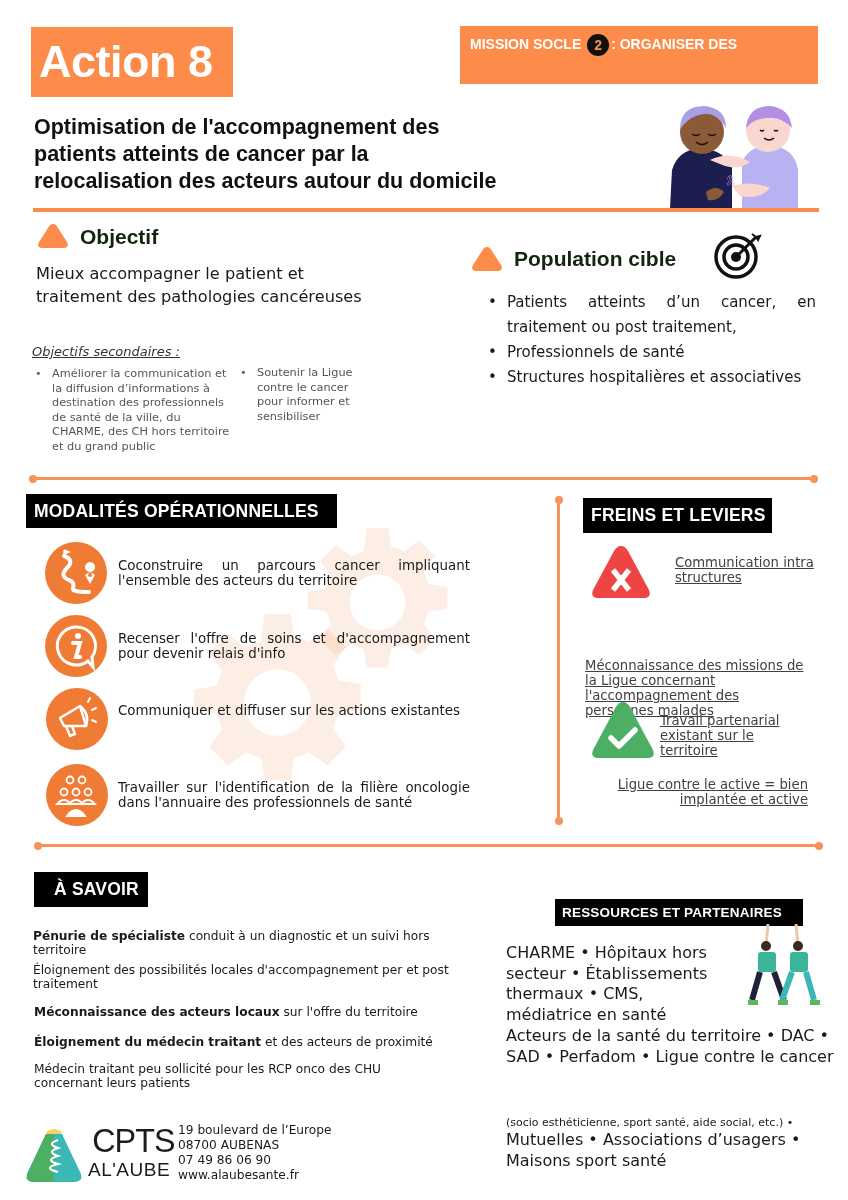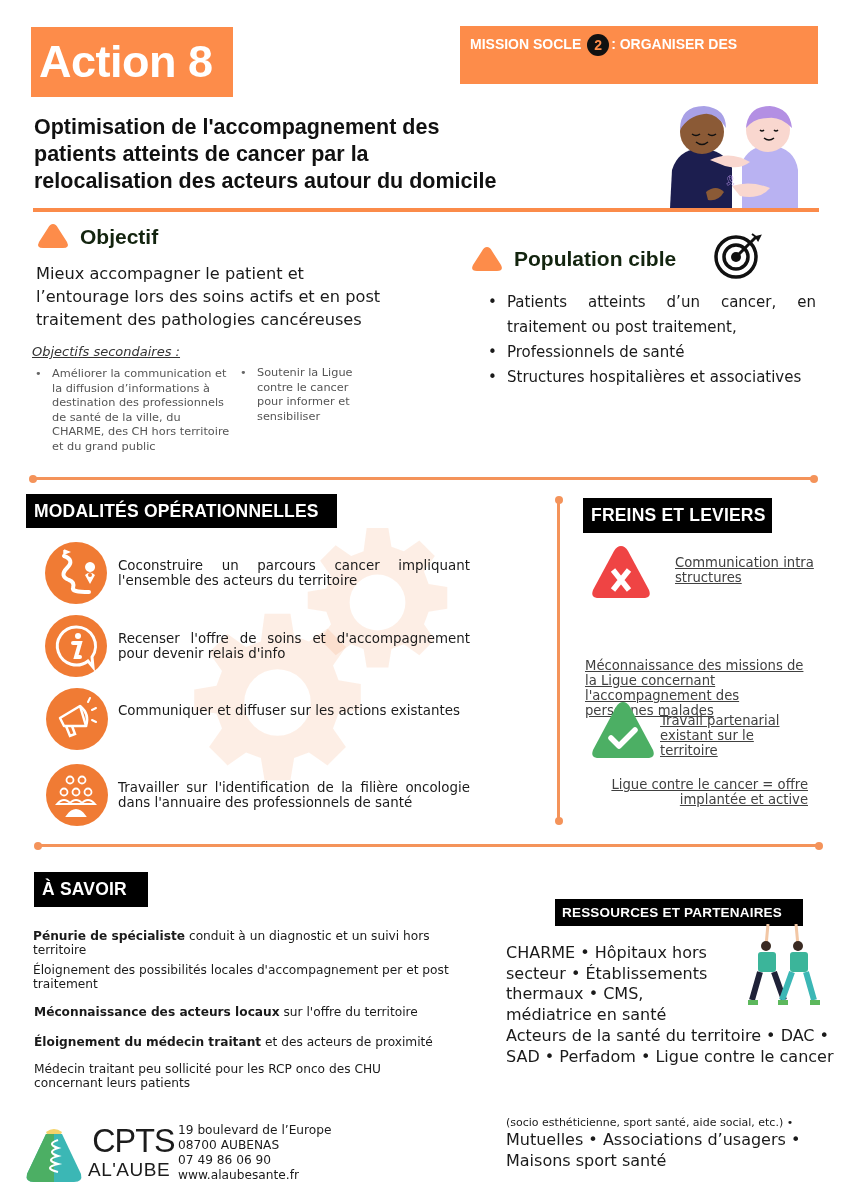--- a/index.html
+++ b/index.html
@@ -87,21 +87,20 @@
 
 <div class="abs rule" style="left:33px; top:208px; width:786px;"></div>
 
 <svg class="abs tri-icon" style="left:36px; top:222px;" viewBox="0 0 34 28">
   <path d="M17 2 Q20 2 22 6 L31 20 Q34 26 27 26 L7 26 Q0 26 3 20 L12 6 Q14 2 17 2Z" fill="#fd8c4a"></path>
 </svg>
 <div class="abs section-h" style="left:80px; top:225px;">Objectif</div>
 
 <div class="abs obj-text">
   <div>Mieux accompagner le patient et</div>
-  <div>l’entourage lors des soins actifs et en post</div>
   <div>traitement des pathologies cancéreuses</div>
 </div>
 
 <div class="abs sec-title">Objectifs secondaires :</div>
 <ul class="abs sec-list" style="left:32px; top:367px; width:200px;">
   <li>Améliorer la communication et la diffusion d’informations à destination des professionnels de santé de la ville, du CHARME, des CH hors territoire et du grand public</li>
 </ul>
 <ul class="abs sec-list" style="left:237px; top:366px; width:130px;">
   <li>Soutenir la Ligue contre le cancer pour informer et sensibiliser</li>
 </ul>
@@ -191,27 +190,27 @@
   <path d="M23 26 L39 46 M39 26 L23 46" stroke="#fff" stroke-width="5.5" stroke-linecap="butt"></path>
 </svg>
 <div class="abs fl-text" style="left:675px; top:555px;">Communication intra structures</div>
 <div class="abs fl-text" style="left:585px; top:614px; width:225px;margin-top:44px;">Méconnaissance des missions de la Ligue concernant l'accompagnement des personnes malades</div>
 
 <svg class="abs" style="left:590px; top:700px; width:66px; height:60px;" viewBox="0 0 66 60">
   <path d="M33 2 Q37 2 40 7 L63 50 Q66 58 57 58 L9 58 Q0 58 3 50 L26 7 Q29 2 33 2Z" fill="#4caf64"></path>
   <path d="M21 38 L29 46 L45 30" stroke="#fff" stroke-width="5.5" fill="none" stroke-linecap="round" stroke-linejoin="round"></path>
 </svg>
 <div class="abs fl-text" style="left:660px; top:713px; width:148px; text-align:left;">Travail partenarial existant sur le territoire</div>
-<div class="abs fl-text" style="left:590px; top:777px; width:218px; text-align:right;">Ligue contre le cancer = offre implantée et active</div>
+<div class="abs fl-text" style="left:590px; top:777px; width:218px; text-align:right;">Ligue contre le active = bien implantée et active</div>
 
 <div class="abs dot" style="left:34px; top:842px;"></div>
 <div class="abs hline" style="left:37px; top:844px; width:782px;"></div>
 <div class="abs dot" style="left:815px; top:842px;"></div>
 
-<div class="abs black-label" style="left:34px; top:872px; width:114px; height:35px; font-size:17.5px; line-height:35px; padding-left:8px;">À SAVOIR</div>
+<div class="abs black-label" style="left:34px; top:872px; width:114px; height:35px; font-size:17.5px; line-height:35px; padding-left:20px;">À SAVOIR</div>
 
 <div class="abs sav-text" style="top:929px;"><b>Pénurie de spécialiste</b><span> conduit à un diagnostic et un suivi hors territoire</span></div>
 <div class="abs sav-text" style="top:963px;"><span>Éloignement des possibilités locales d'accompagnement per et post traitement</span></div>
 <div class="abs sav-text" style="top:1005px; left:34px;"><b>Méconnaissance des acteurs locaux</b><span> sur l'offre du territoire</span></div>
 <div class="abs sav-text" style="top:1035px; left:34px;"><b>Éloignement du médecin traitant</b><span> et des acteurs de proximité</span></div>
 <div class="abs sav-text" style="top:1062px; left:34px; width:380px;"><span>Médecin traitant peu sollicité pour les RCP onco des CHU concernant leurs patients</span></div>
 
 <div class="abs black-label" style="left:555px; top:899px; width:248px; height:27px; font-size:13.5px; line-height:27px; padding-left:7px;">RESSOURCES ET PARTENAIRES</div>
 
 <svg class="abs" style="left:748px; top:924px; width:72px; height:84px;" viewBox="0 0 72 84">

